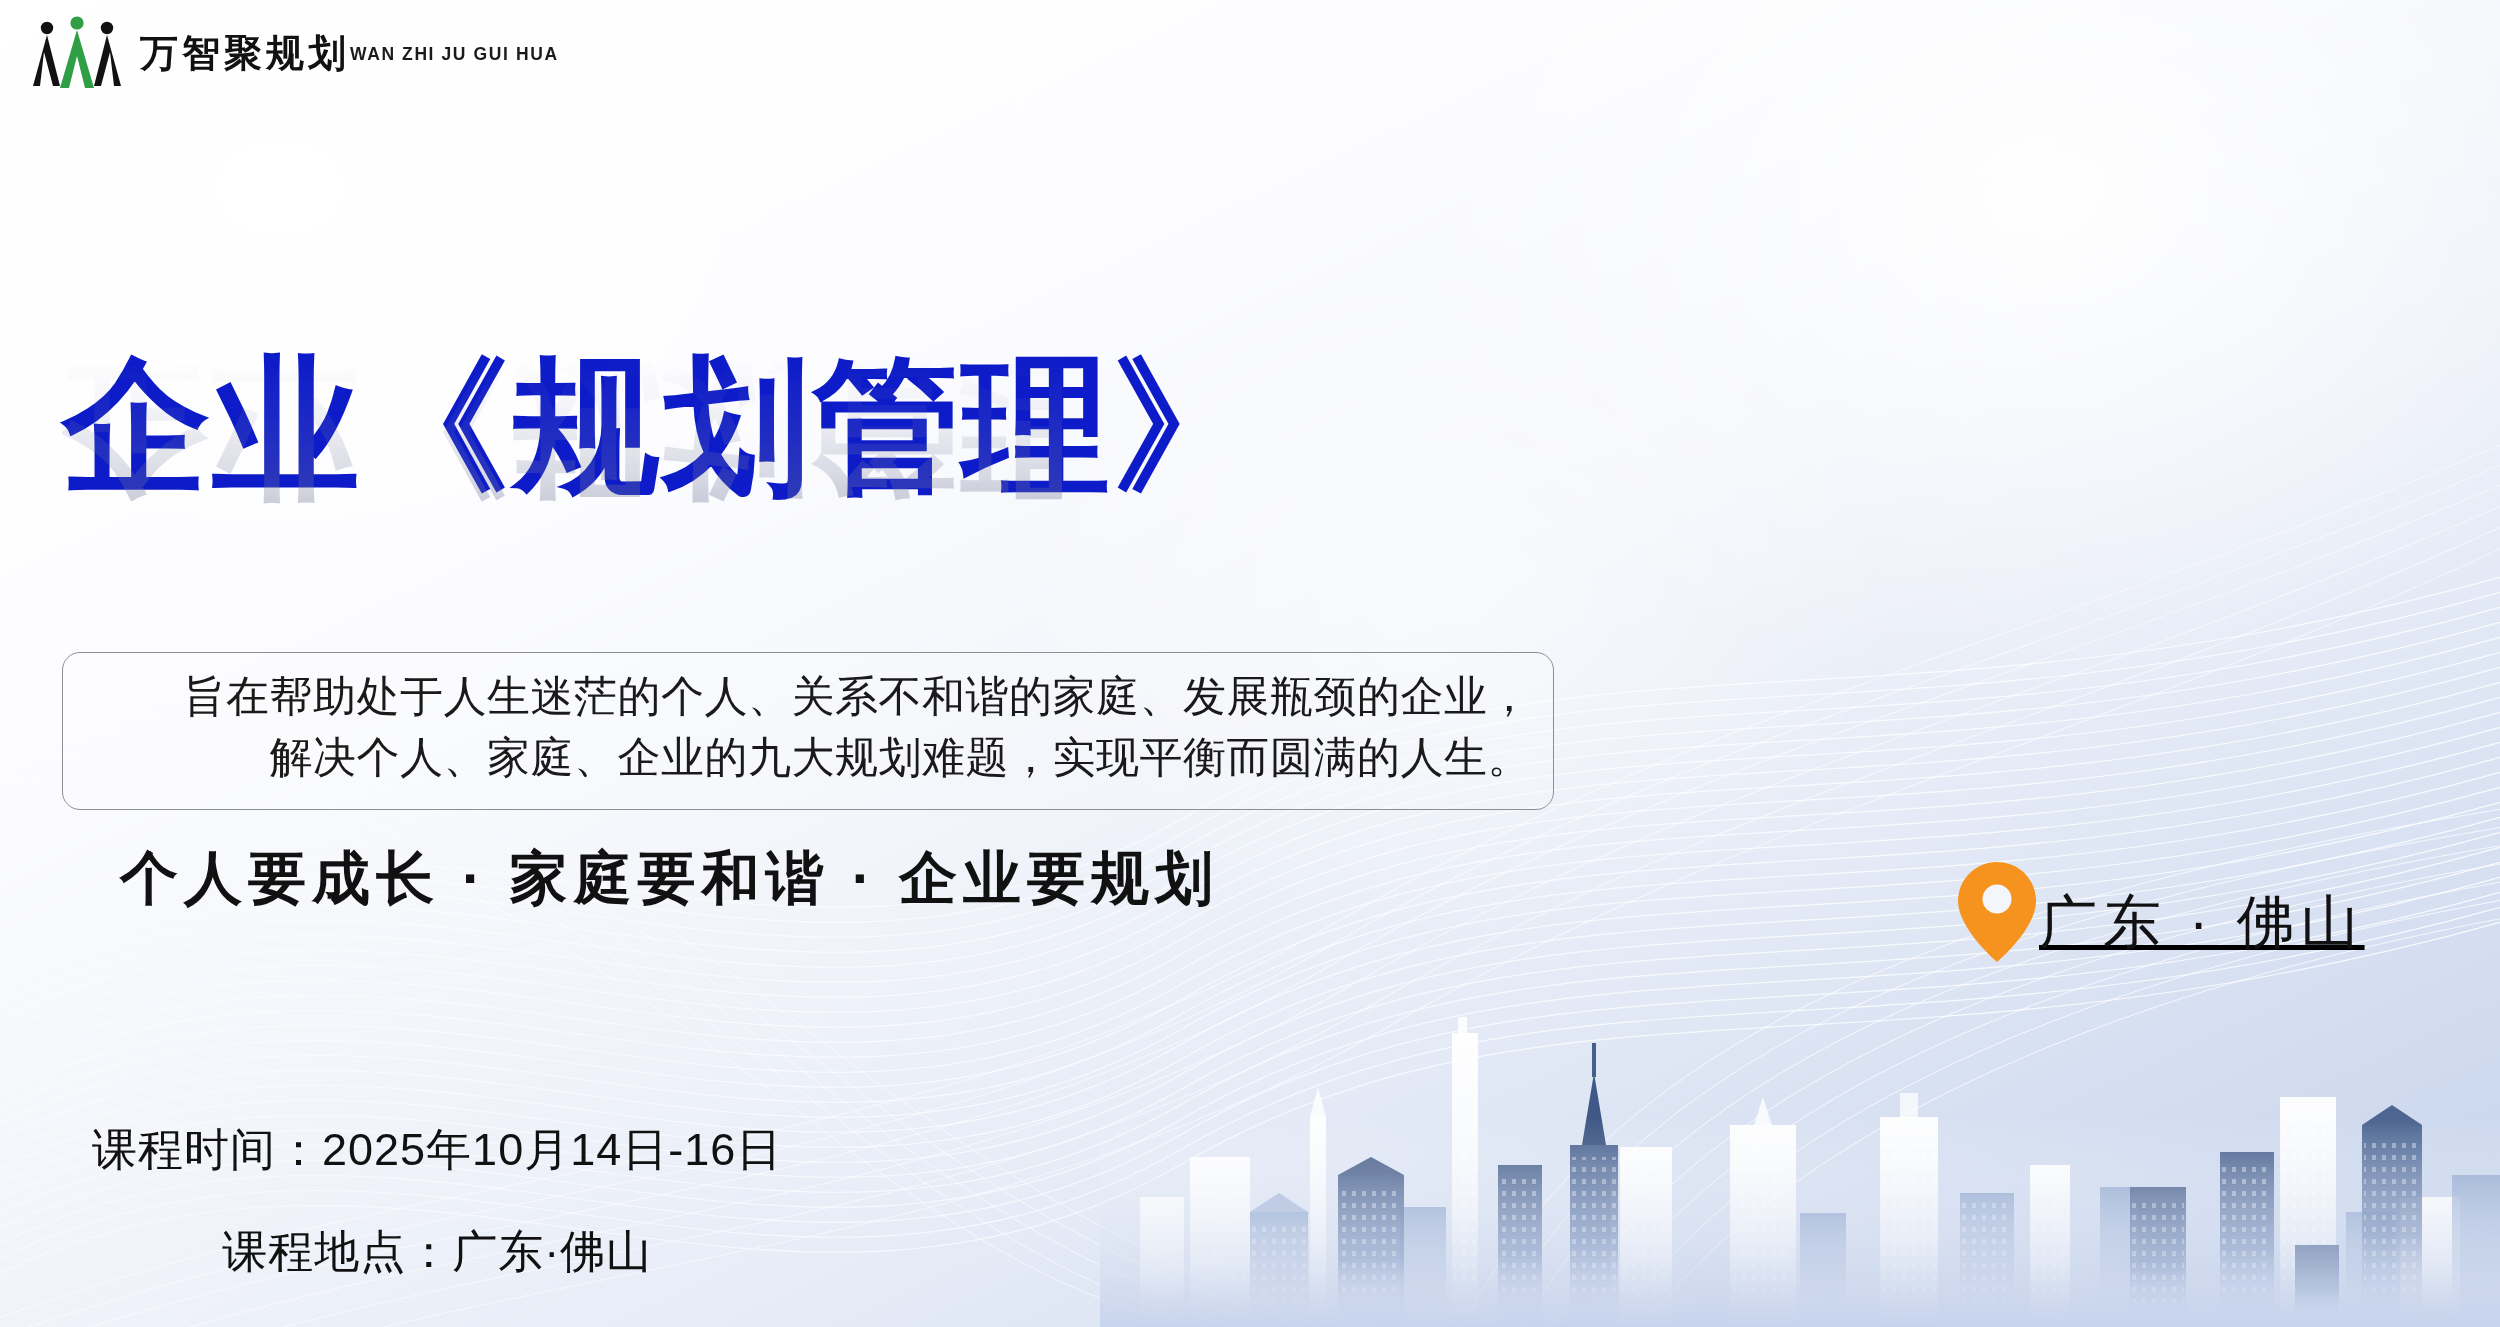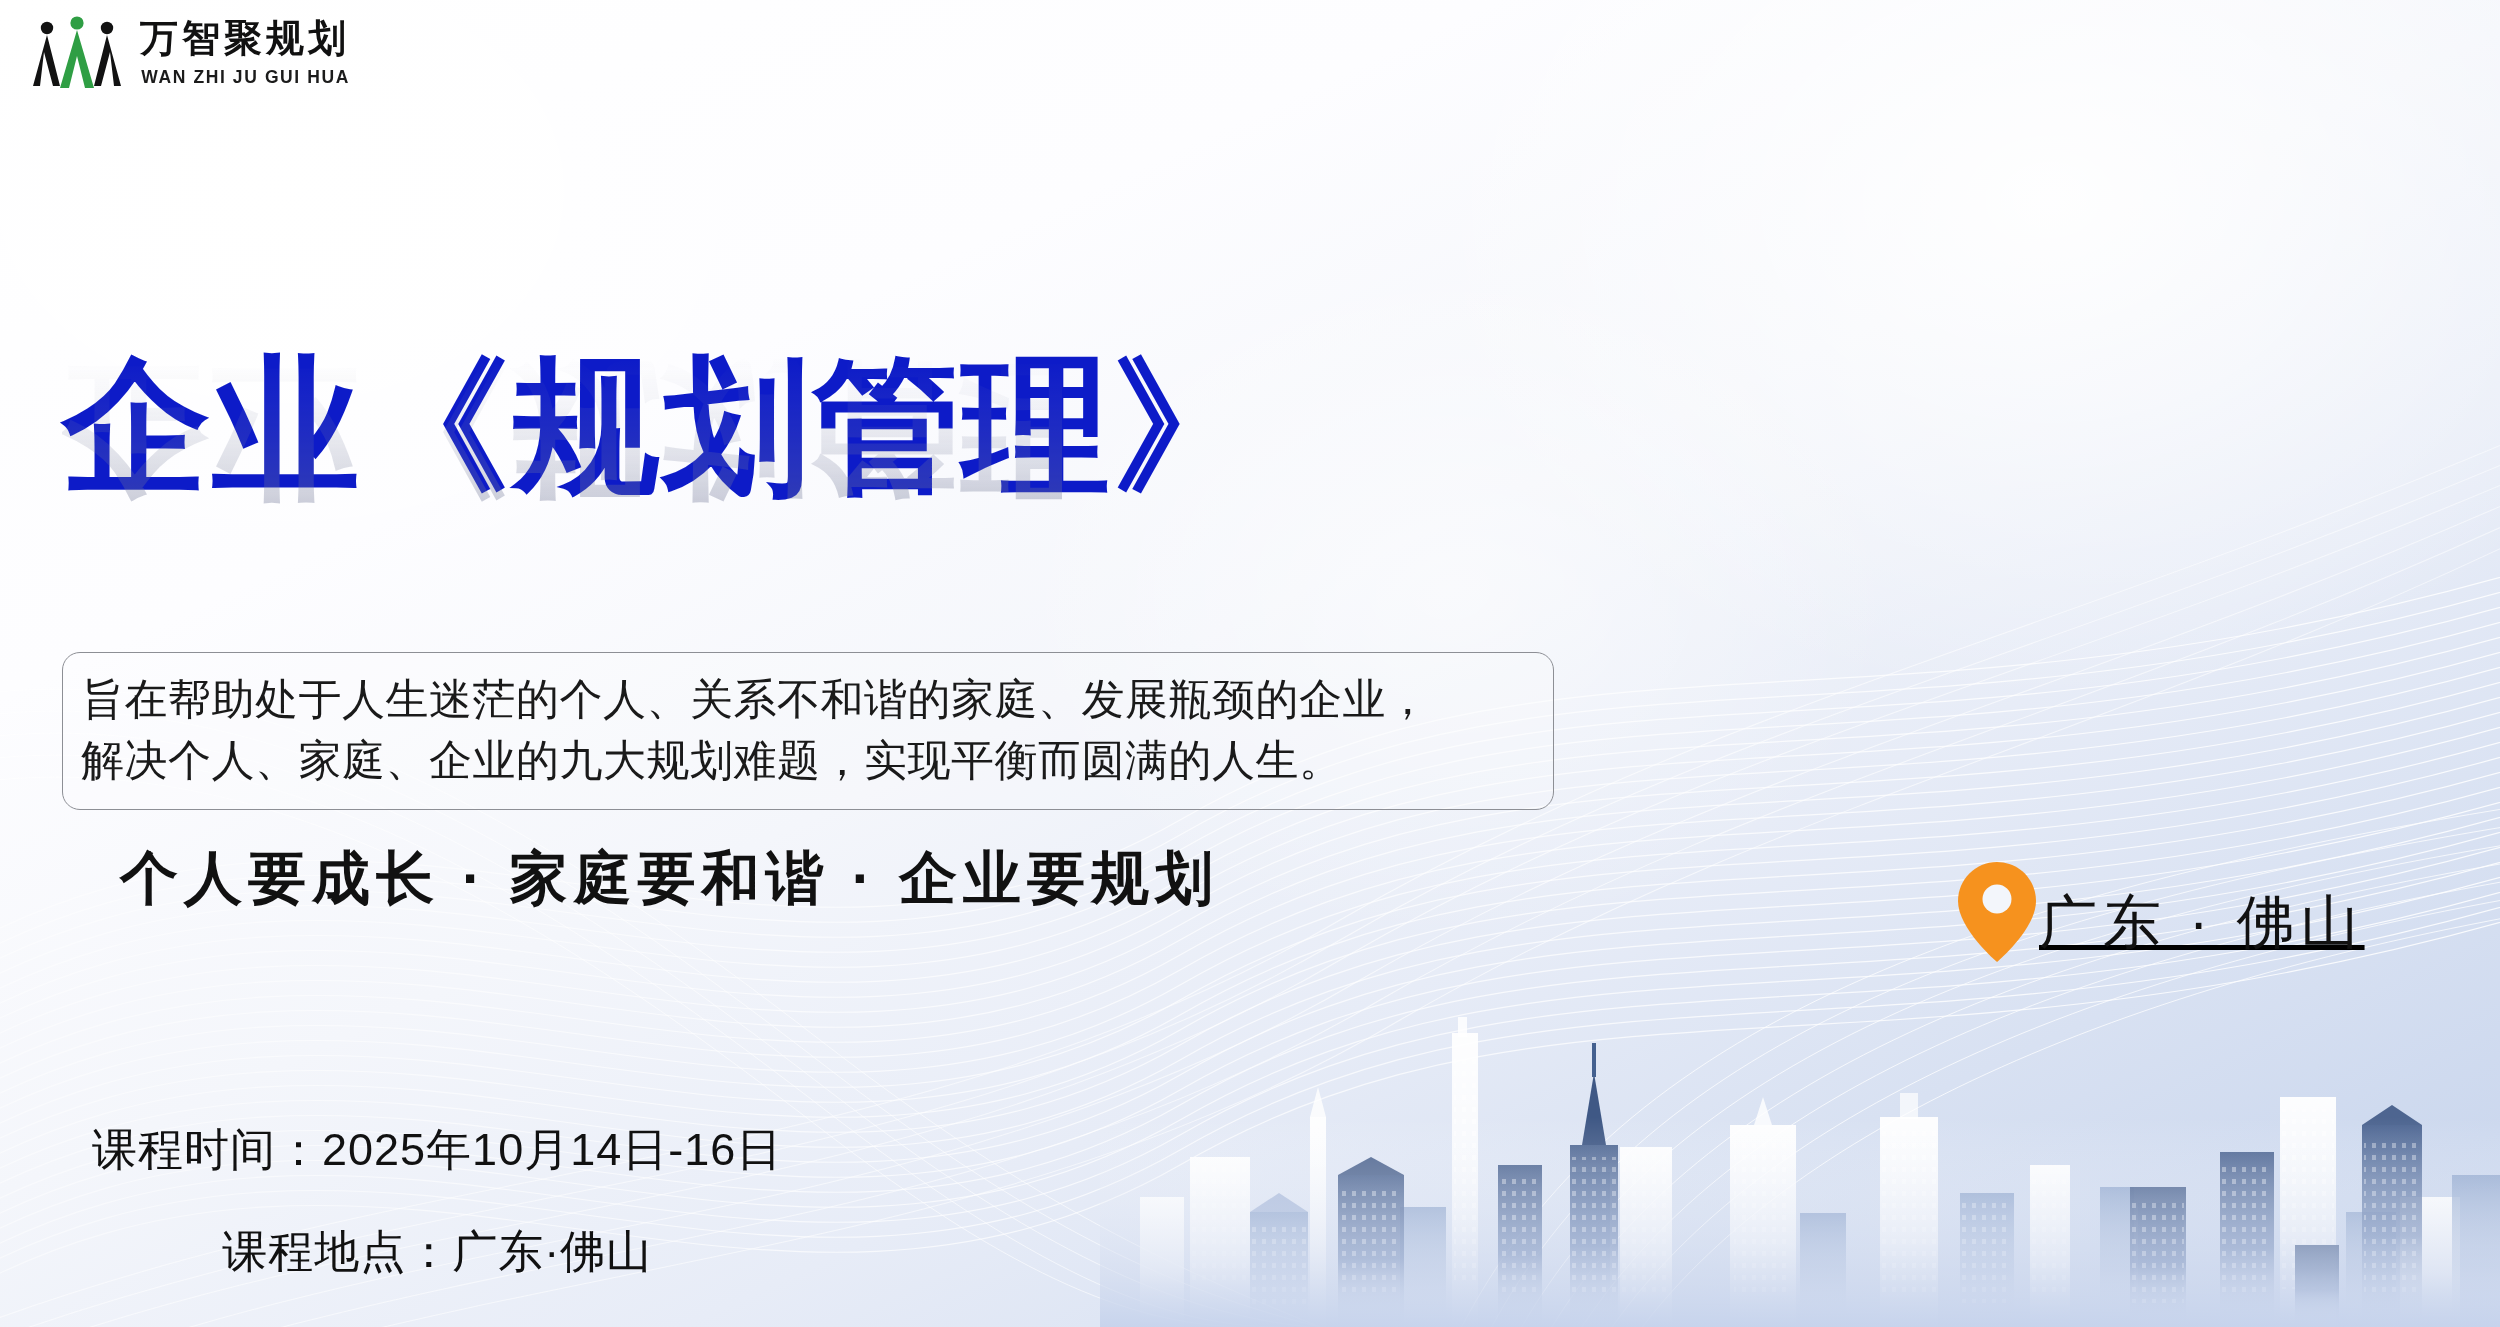--- a/index.html
+++ b/index.html
@@ -25,21 +25,21 @@
   
   .waves{position:absolute;inset:0;pointer-events:none;}
   .dots{position:absolute;inset:0;pointer-events:none;opacity:.55;}
 
   
   .skyline{position:absolute;right:0;bottom:0;width:1400px;height:330px;pointer-events:none;}
 
   
   .logo{position:absolute;left:30px;top:16px;display:flex;align-items:center;gap:16px;}
   .logo-mark{width:94px;height:74px;flex:0 0 auto;}
-  .logo-text{display:flex;flex-direction:column;line-height:1;align-items:flex-end;}
+  .logo-text{display:flex;line-height:1;}
   .logo-cn{font-family:"Liberation Serif","DejaVu Serif",serif;font-size:38px;font-weight:700;
     letter-spacing:4px;color:#111;}
   .logo-en{margin-top:12px;font-size:17.5px;font-weight:700;letter-spacing:1.6px;color:#1b1b1b;}
 
   
   .title-wrap{position:absolute;left:62px;top:352px;width:1000px;}
   .title{
     font-family:"Liberation Sans","DejaVu Sans",sans-serif;
     font-size:148px;font-weight:700;letter-spacing:2px;line-height:1.0;
     color:#0d1bc8;white-space:nowrap;
@@ -55,22 +55,22 @@
   }
 
   
   .desc-box{
     position:absolute;left:62px;top:652px;width:1492px;
     border:1.6px solid #8d8f95;border-radius:18px;
     padding:16px 22px 18px 18px;box-sizing:border-box;
     background:rgba(255,255,255,0.18);
   }
   .desc-line{
-    font-family:Liberation Sans, sans-serif;
-    font-size:43px;color:#1a1a1a;line-height:1.42;letter-spacing:.5px;white-space:nowrap;
+    font-family:Liberation Mono, monospace;
+    font-size:43px;color:#1a1a1a;line-height:1.42;letter-spacing:.5px;white-space:nowrap;text-align:right;
   }
 
   
   .tagline{
     position:absolute;left:120px;top:840px;
     font-family:"Liberation Sans","DejaVu Sans",sans-serif;
     font-size:58px;font-weight:700;color:#111;letter-spacing:6px;white-space:nowrap;
   }
 
   

